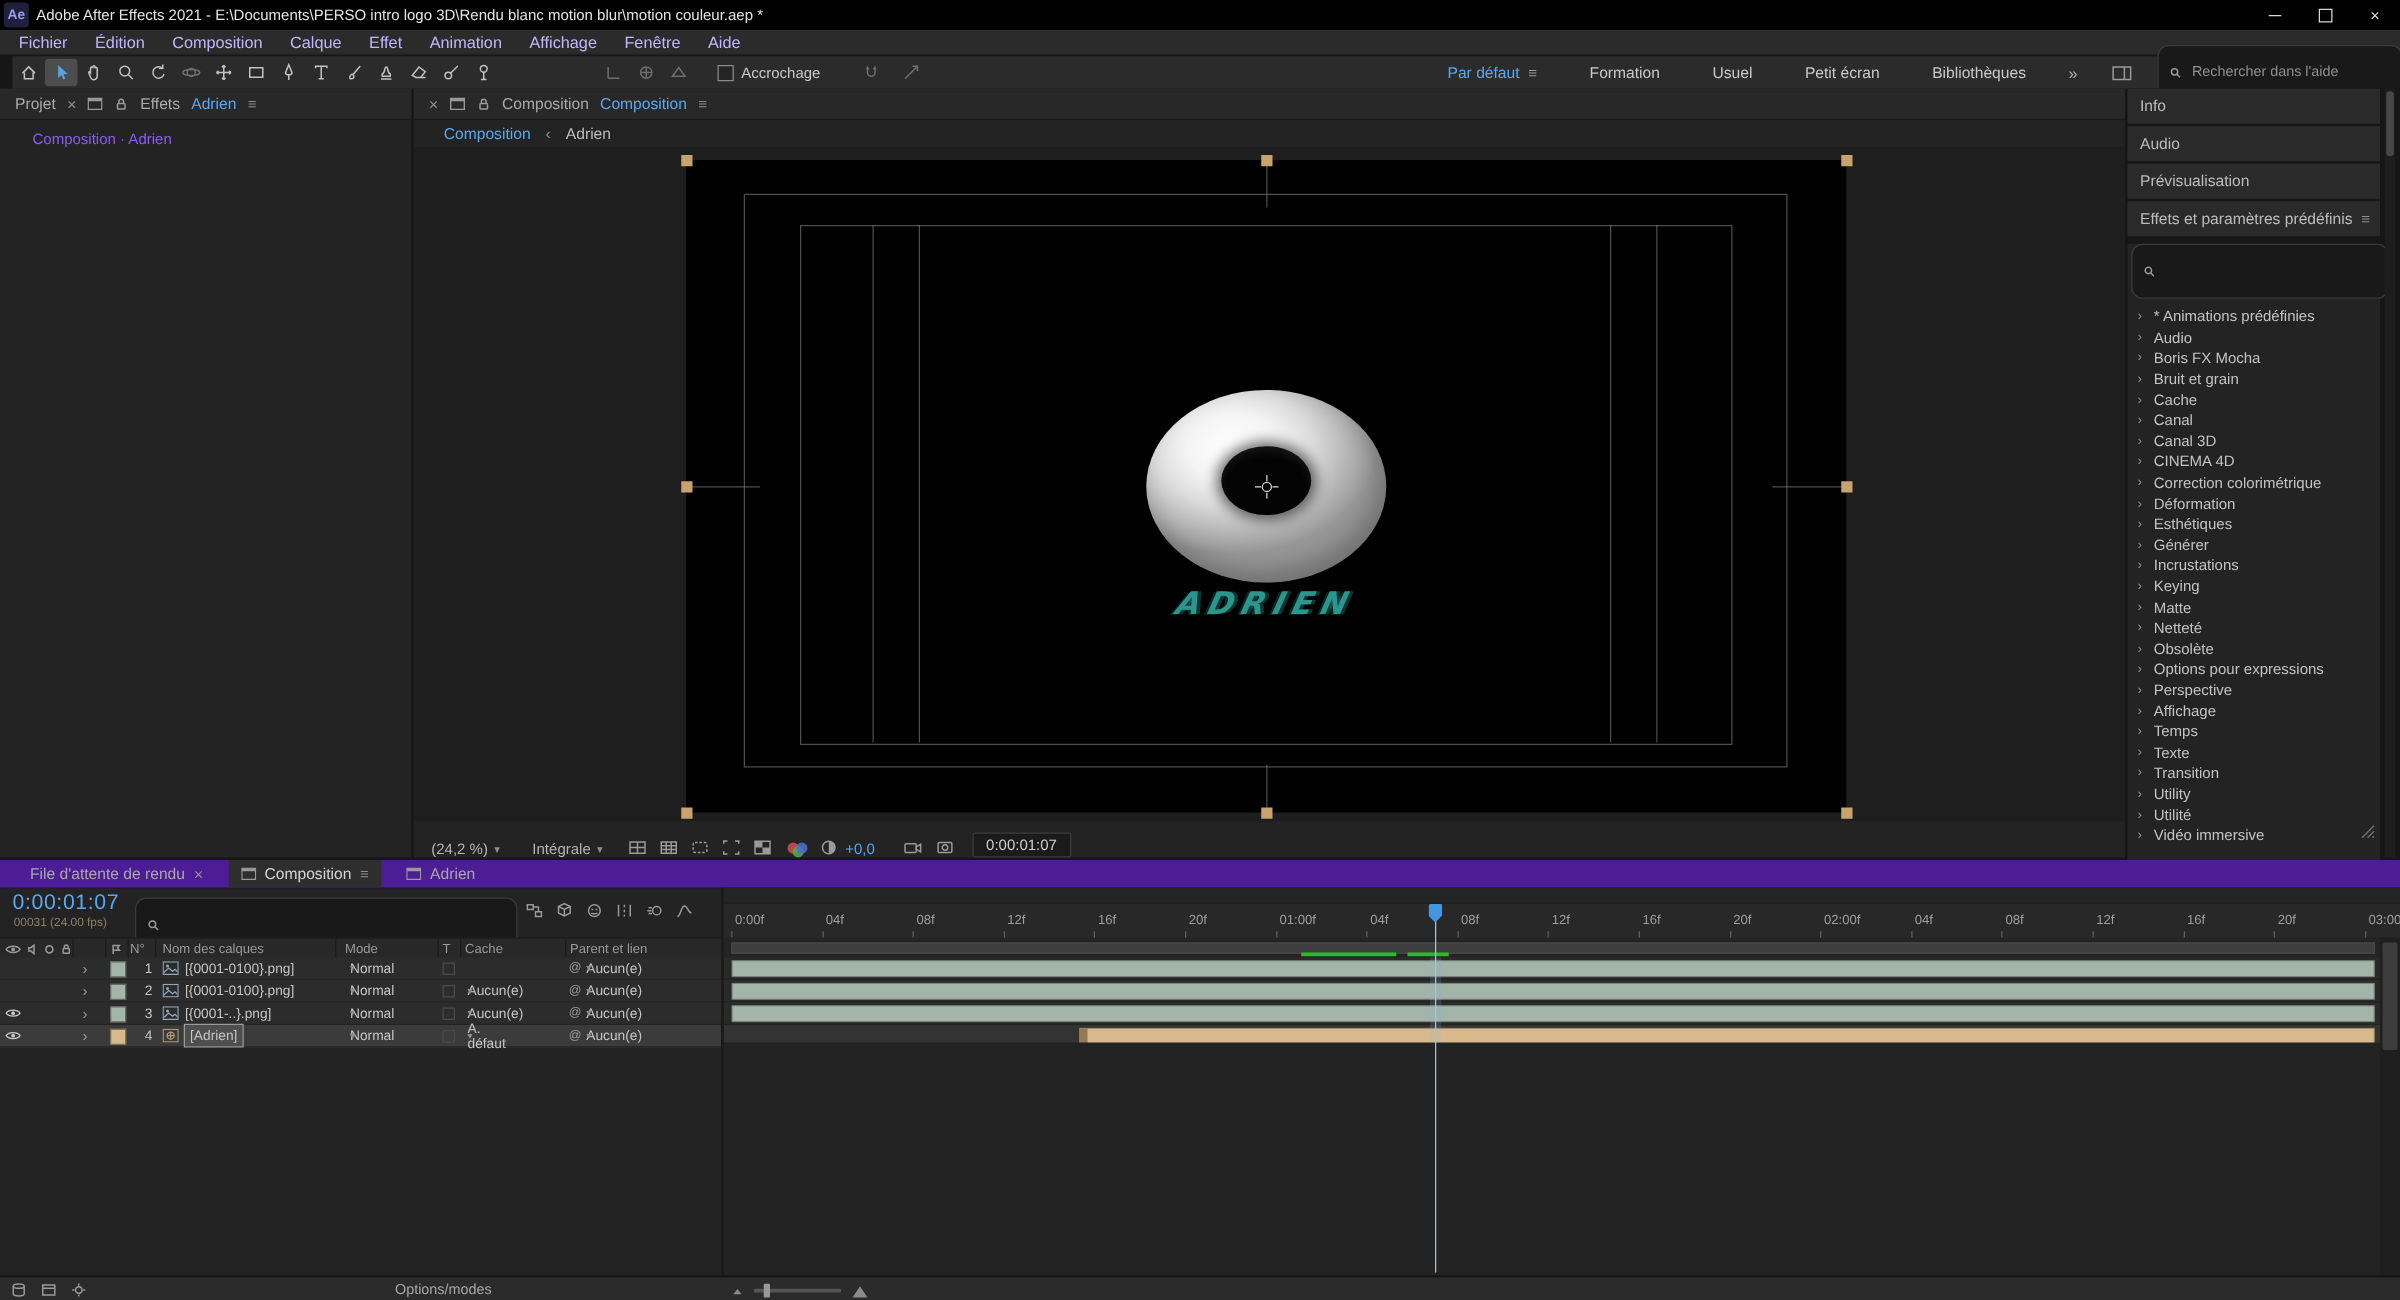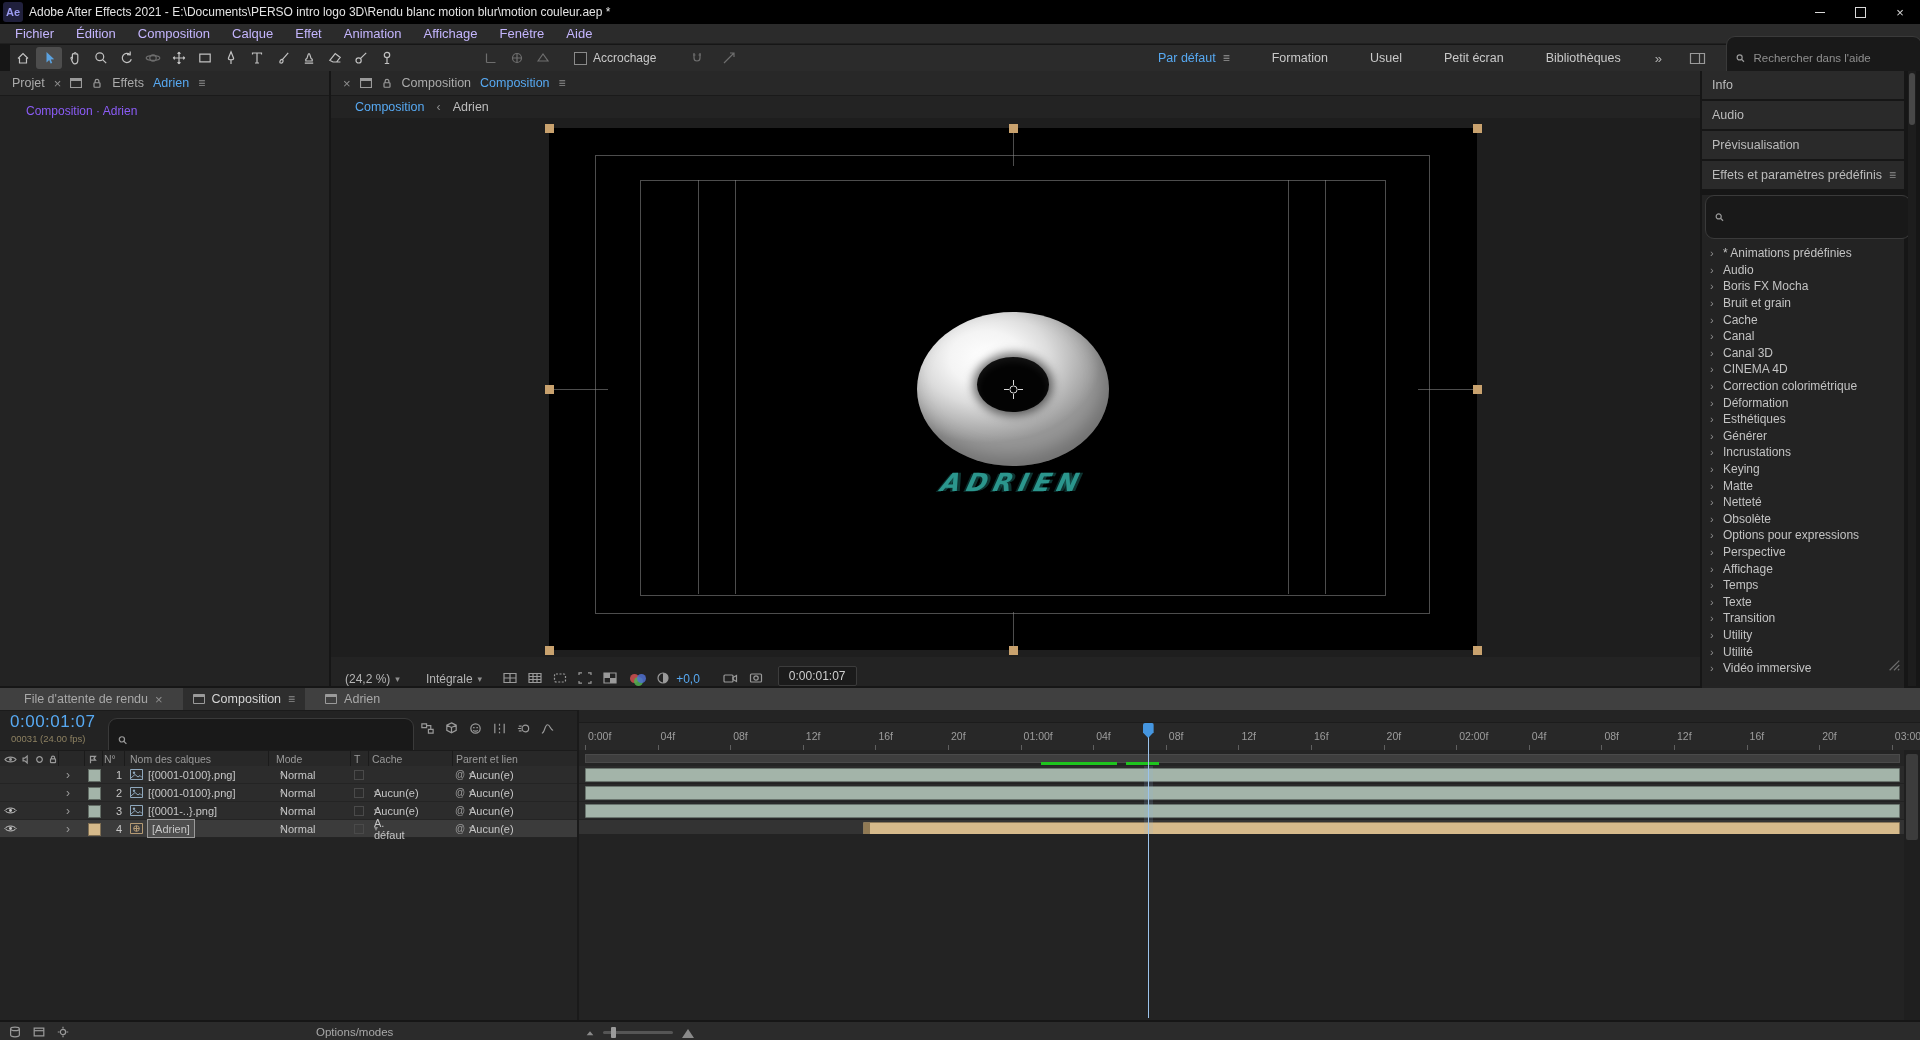--- a/index.html
+++ b/index.html
@@ -95,21 +95,21 @@
   #fx-search{margin:6px 3px 4px 3px;width:188px}
   #fx-list{list-style:none;margin:0;padding:2px 0 0 0}
   #fx-list li{display:flex;align-items:center;gap:6px;height:16.6px;padding-left:8px;font-size:12px;color:#c3c3c3;white-space:nowrap}
   #fx-list .chev{color:#8f8f8f;font-size:11px;width:7px}
   #dock-scroll{left:206px;top:0;width:8px;height:615px;background:#1d1d1d}
   #dock-thumb{left:207px;top:2px;width:6px;height:52px;background:#484848;border-radius:3px}
   #dock-corner{left:185px;top:587px}
 
   
   #timeline{left:0;top:688px;width:1920px;height:332px;background:#232323}
-  #tl-tabs{height:22px;background:#404040;border-bottom:1px solid #1b1b1b;display:flex;align-items:center;
+  #tl-tabs{height:22px;background:#4c1d95;border-bottom:1px solid #1b1b1b;display:flex;align-items:center;
     font-size:12.5px;color:#a8a8a8;padding-left:14px;gap:10px}
   .tl-tab{display:flex;align-items:center;gap:7px;padding:0 10px;height:22px}
   .tl-tab.active{background:#2e2e2e;color:#d6d6d6}
   #tl-time{left:10px;top:24px;font-size:17px;color:#57a9f2;letter-spacing:.5px}
   #tl-frame{left:11px;top:45px;font-size:9.5px;color:#8d8161}
   #tl-search{left:108px;top:30px;width:288px}
   #tl-icons{left:420px;top:33px;display:flex;gap:9px}
   #tl-head{left:0;top:62px;width:577px;height:16px;background:#282828;border-top:1px solid #1b1b1b;border-bottom:1px solid #1b1b1b}
   .hlbl{position:absolute;top:2px;font-size:10.5px;color:#9a9a9a}
   .colsep{position:absolute;top:62px;width:1px;height:84px;background:#1b1b1b}

